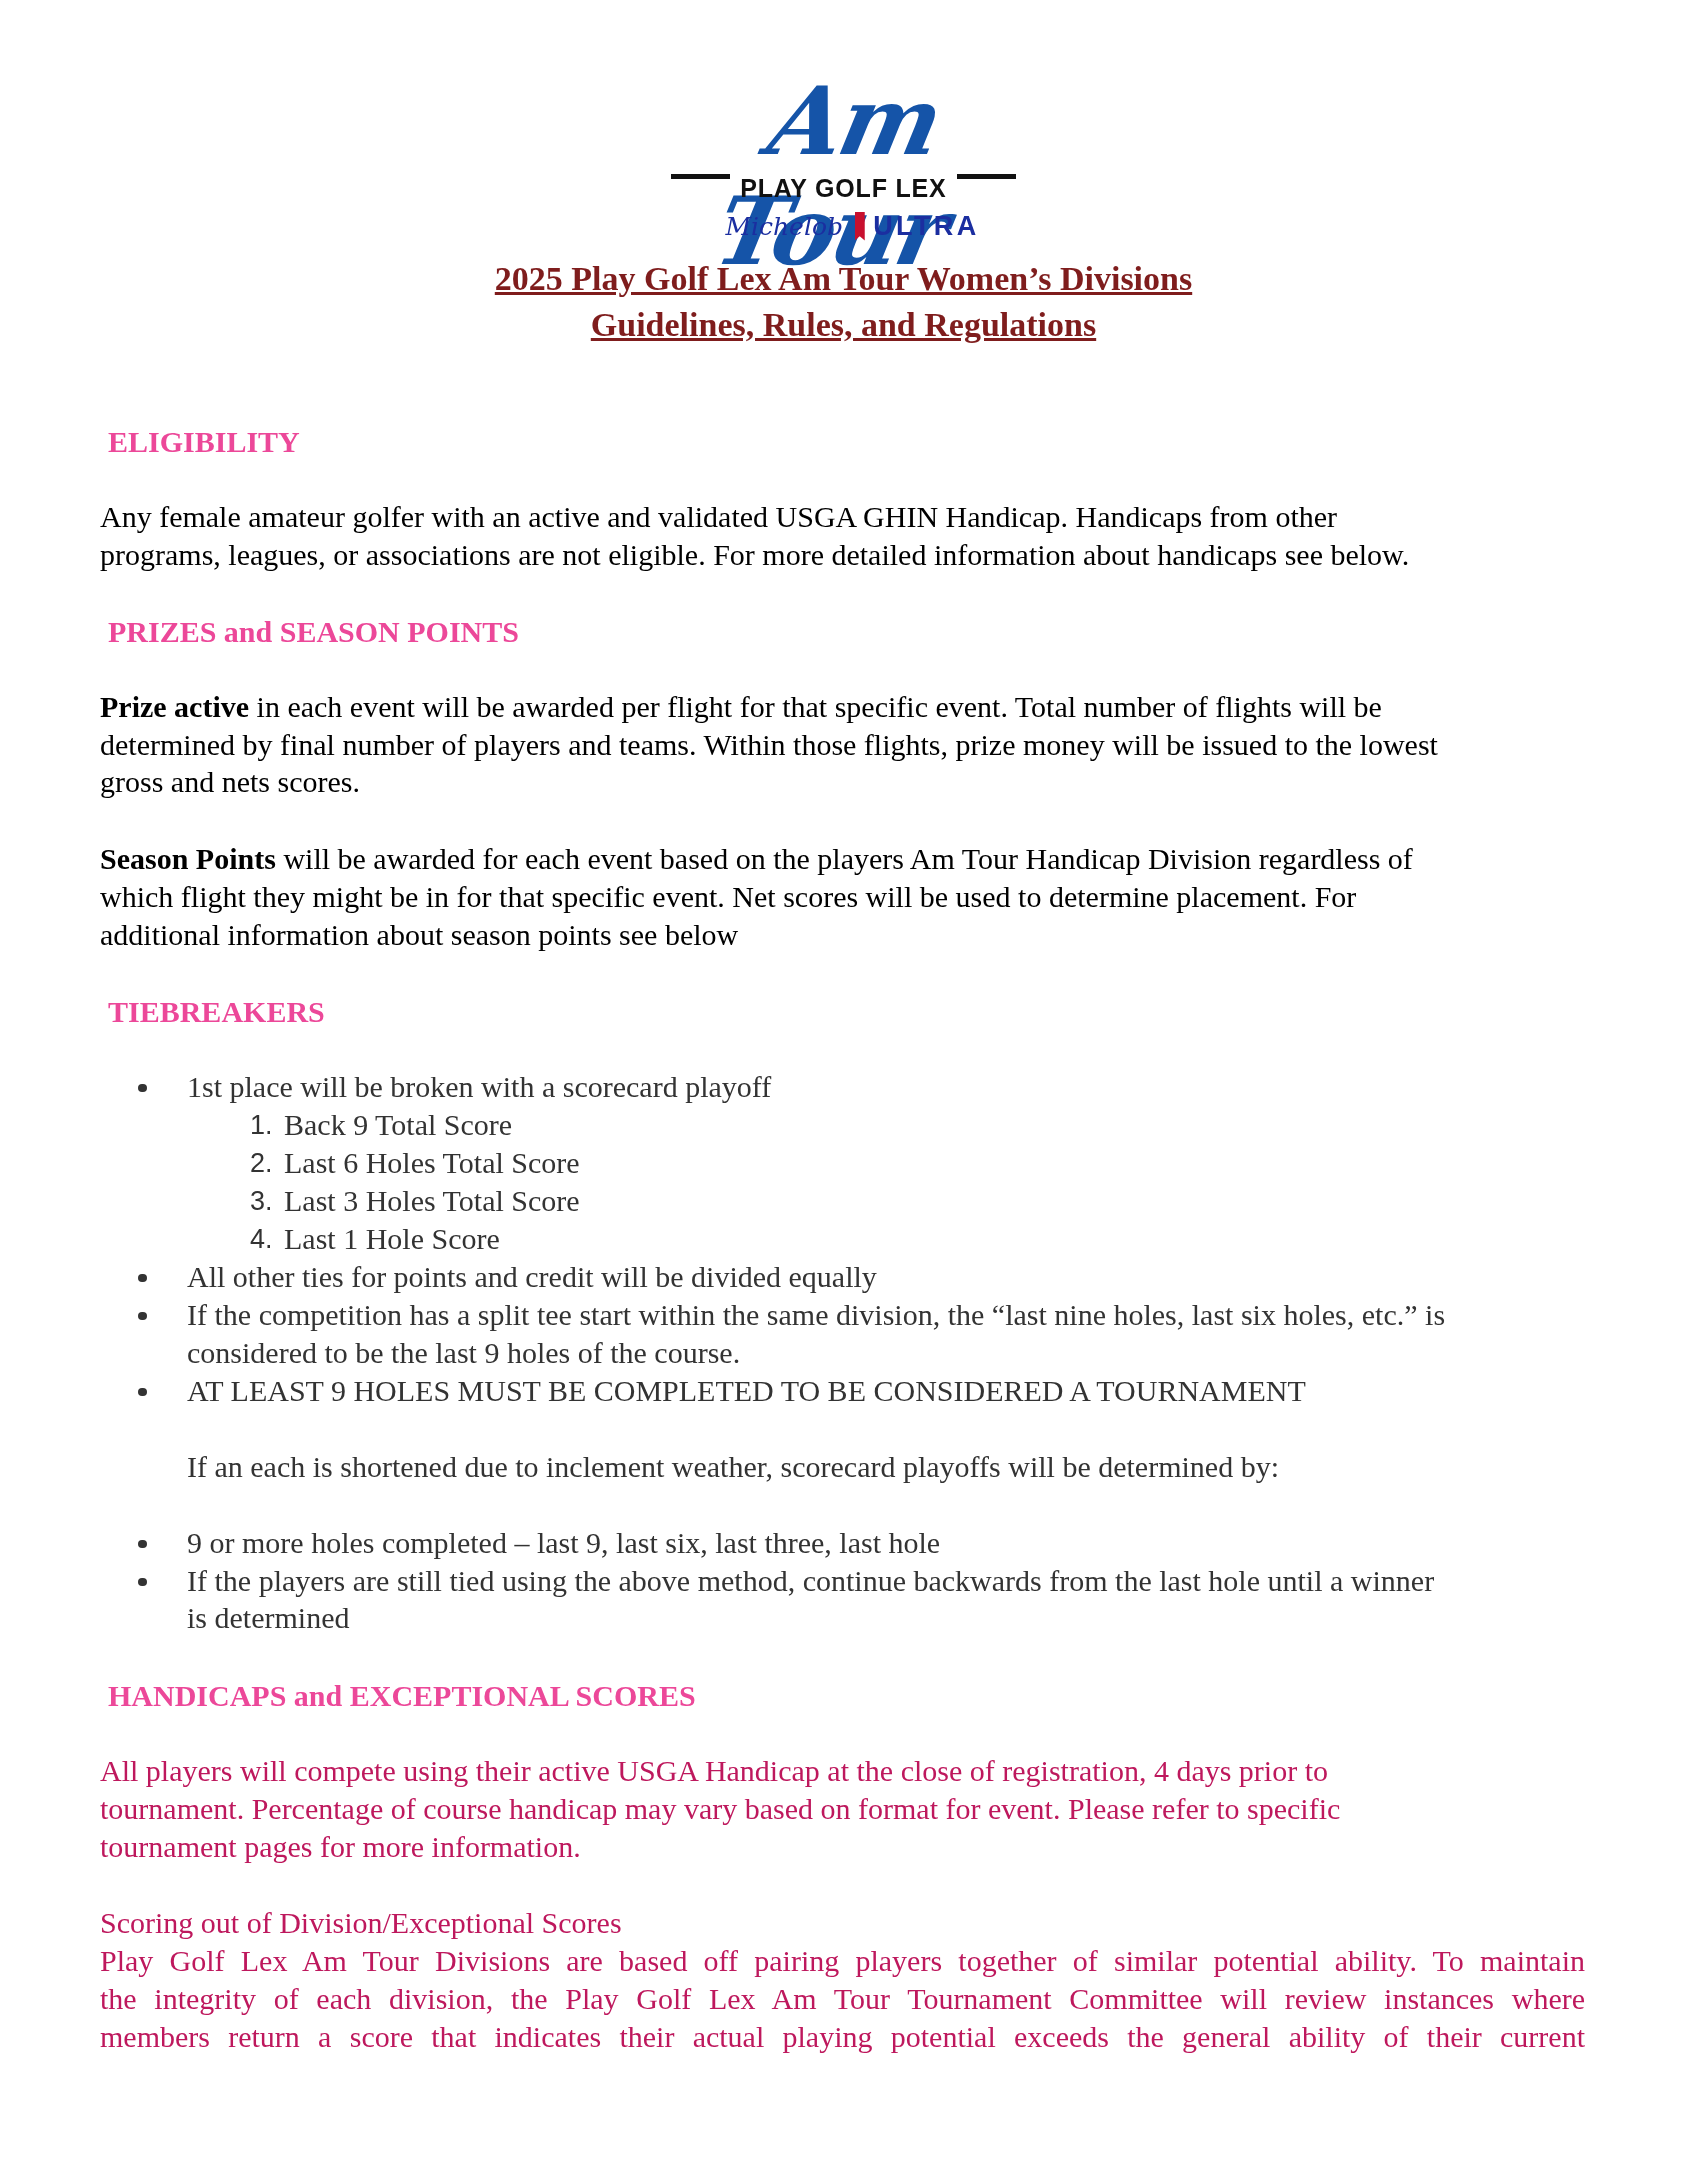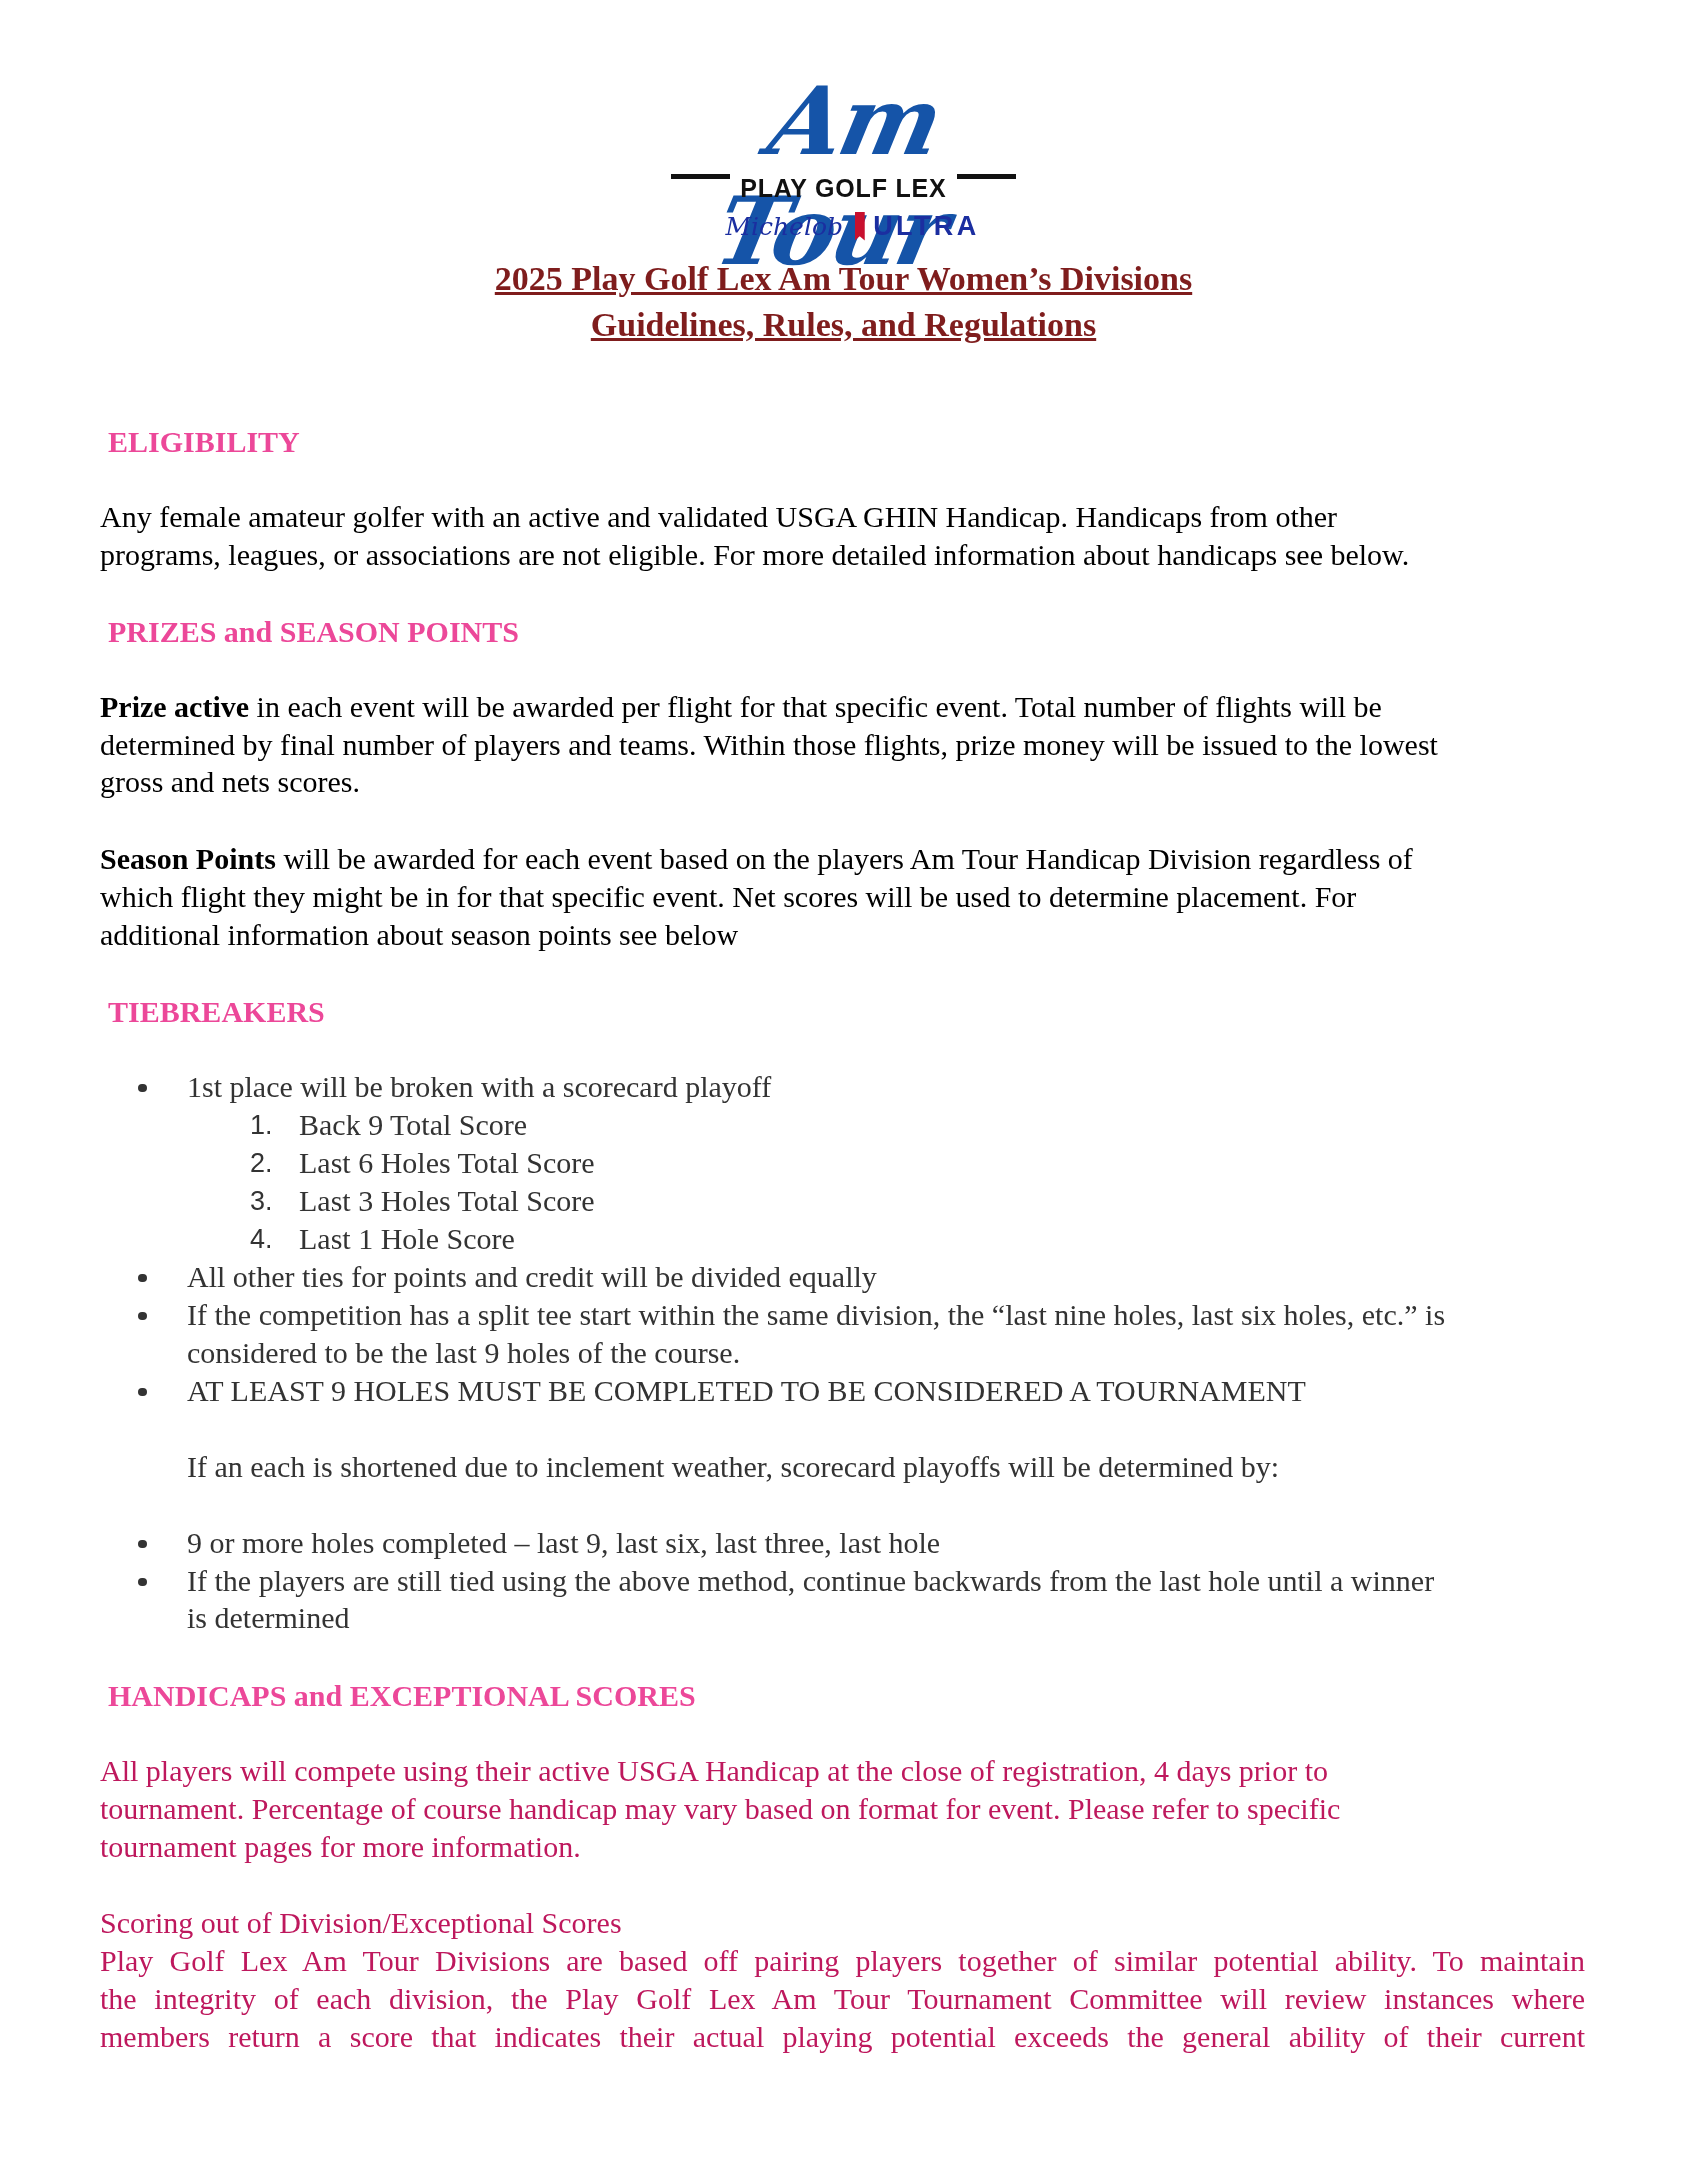--- a/index.html
+++ b/index.html
@@ -30,21 +30,21 @@
   .p { position: absolute; left: 100px; width: 1485px; font-size: 30px; line-height: 38px; }
   .p b { font-weight: bold; }
   .gray { color: #be185d; }
   .bul { position: absolute; left: 135px; width: 1451px; font-size: 30px; line-height: 38px; color: #333; }
   .bul .dot { position: absolute; left: 0; top: 0; width: 51px; }
   .bul .dot::before { content: ""; position: absolute; left: 3.4px; top: 16px; width: 8.4px; height: 8.4px;
         border-radius: 50%; background: #333; }
   .bul .txt { position: absolute; left: 52px; width: 1400px; }
   .num { position: absolute; left: 250px; font-size: 30px; line-height: 38px; color: #333; }
   .num .n { position: absolute; left: 0; font-family: "Liberation Sans", sans-serif; font-size: 27px; }
-  .num .t { position: absolute; left: 49px; white-space: nowrap; text-align: right; }
+  .num .t { position: absolute; left: 34px; white-space: nowrap; text-align: right; }
   .justify { text-align: justify; text-align-last: justify; }
 </style>
 </head>
 <body>
 
 <div class="logo">
   <div class="script">Am Tour</div>
   <div class="pgl-row">
     <span class="rule"></span>
     <span class="pgl">PLAY GOLF LEX</span>

